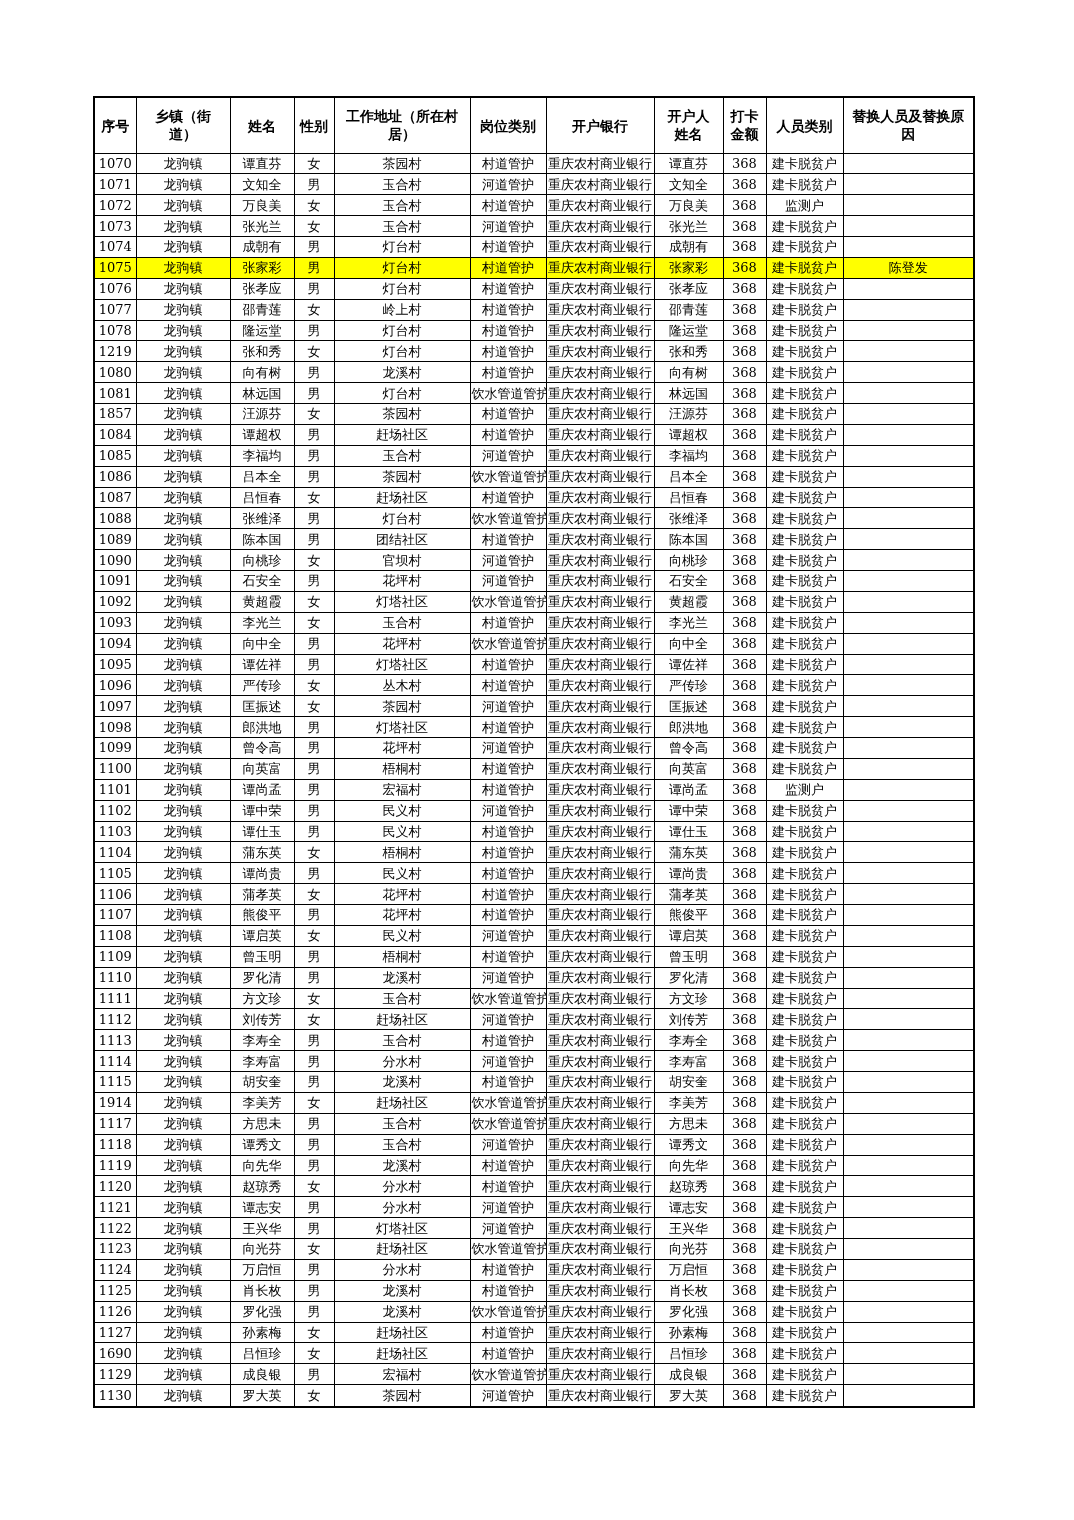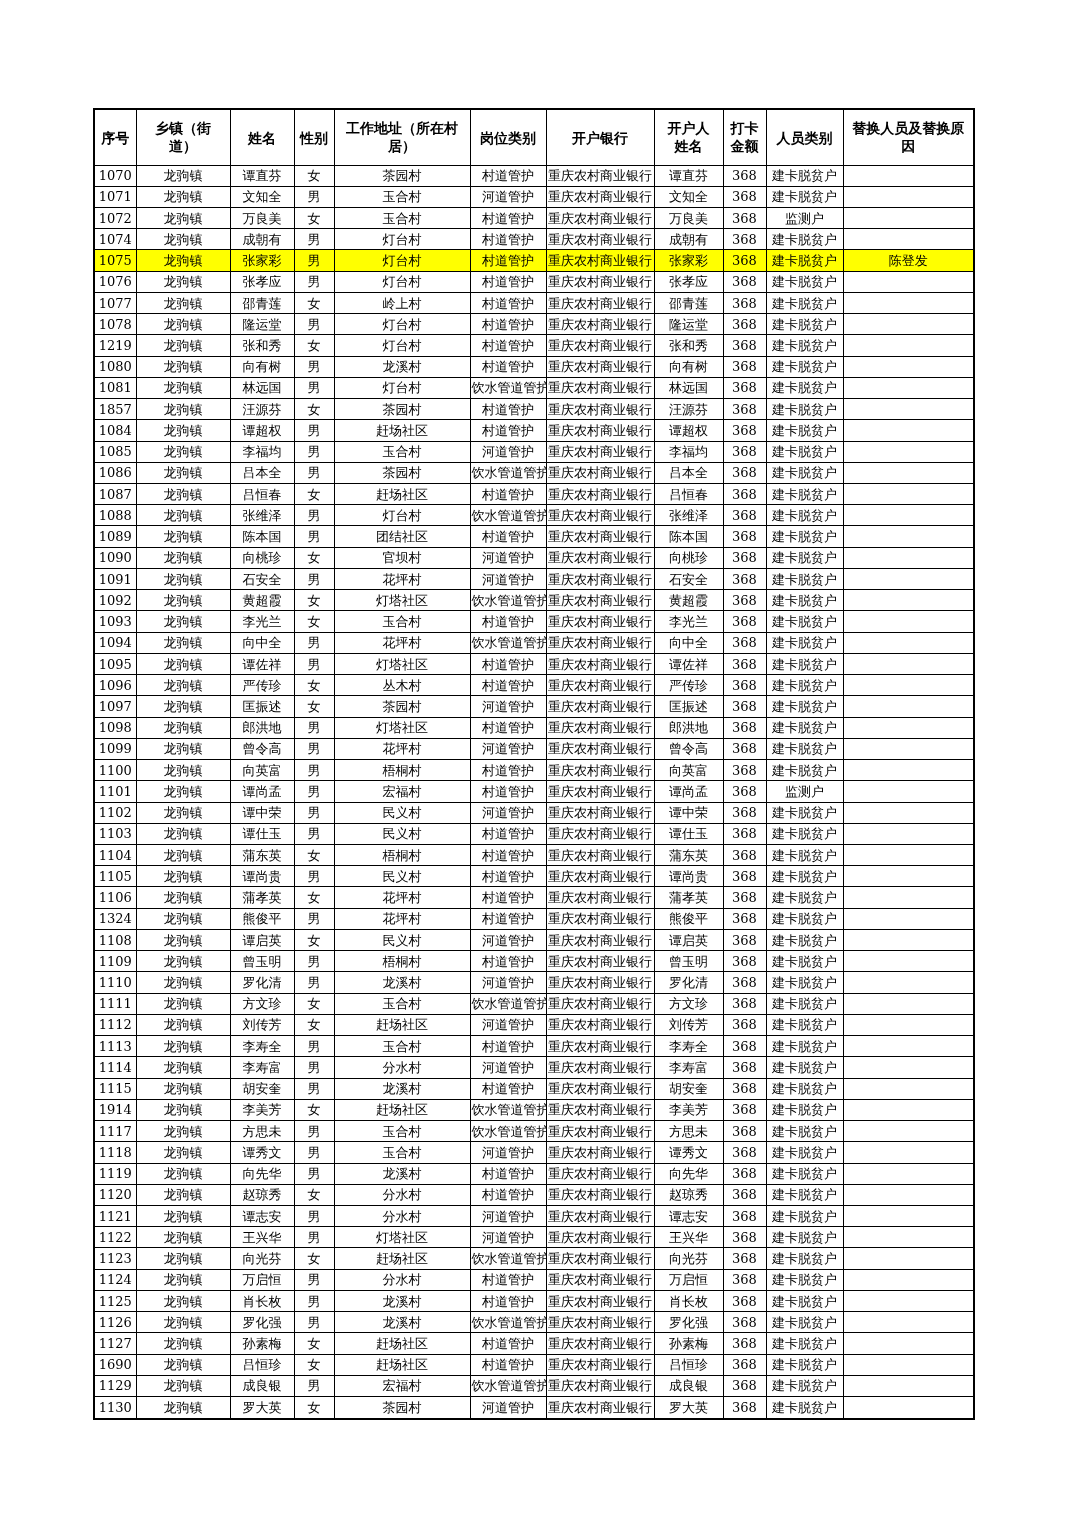--- a/index.html
+++ b/index.html
@@ -10,21 +10,21 @@
   .page {
     position: relative;
     width: 1074px;
     height: 1520px;
     background: #ffffff;
     overflow: hidden;
   }
   table.roster {
     position: absolute;
     left: 93px;
-    top: 108px;
+    top: 96px;
     width: 880px;
     height: 1312px;
     border-collapse: collapse;
     table-layout: fixed;
     border: 2px solid #000000;
   }
   table.roster th,
   table.roster td {
     border: 1px solid #000000;
     text-align: center;
@@ -131,20 +131,33 @@
           <td>女</td>
           <td>玉合村</td>
           <td>村道管护</td>
           <td>重庆农村商业银行</td>
           <td>万良美</td>
           <td>368</td>
           <td>监测户</td>
           <td></td>
         </tr>
         <tr>
+          <td>1073</td>
+          <td>龙驹镇</td>
+          <td>张光兰</td>
+          <td>女</td>
+          <td>玉合村</td>
+          <td>河道管护</td>
+          <td>重庆农村商业银行</td>
+          <td>张光兰</td>
+          <td>368</td>
+          <td>建卡脱贫户</td>
+          <td></td>
+        </tr>
+        <tr>
           <td>1074</td>
           <td>龙驹镇</td>
           <td>成朝有</td>
           <td>男</td>
           <td>灯台村</td>
           <td>村道管护</td>
           <td>重庆农村商业银行</td>
           <td>成朝有</td>
           <td>368</td>
           <td>建卡脱贫户</td>
@@ -547,21 +560,21 @@
           <td>女</td>
           <td>花坪村</td>
           <td>村道管护</td>
           <td>重庆农村商业银行</td>
           <td>蒲孝英</td>
           <td>368</td>
           <td>建卡脱贫户</td>
           <td></td>
         </tr>
         <tr>
-          <td>1324</td>
+          <td>1107</td>
           <td>龙驹镇</td>
           <td>熊俊平</td>
           <td>男</td>
           <td>花坪村</td>
           <td>村道管护</td>
           <td>重庆农村商业银行</td>
           <td>熊俊平</td>
           <td>368</td>
           <td>建卡脱贫户</td>
           <td></td>

